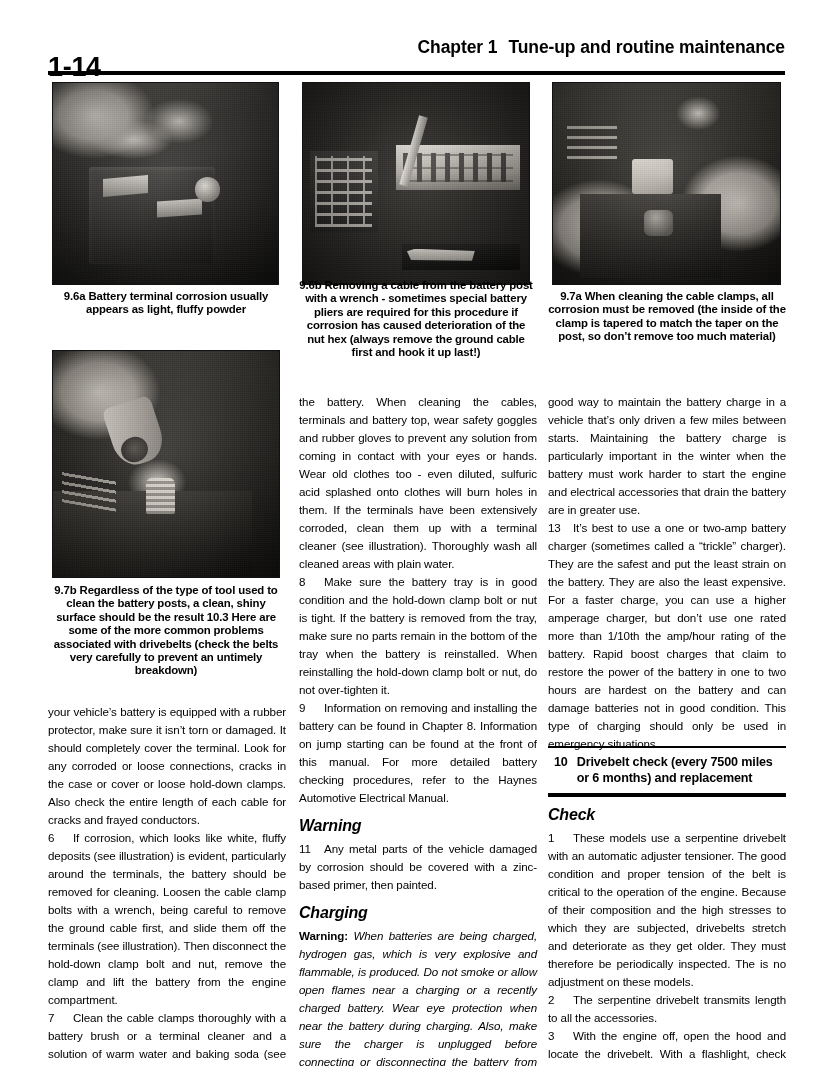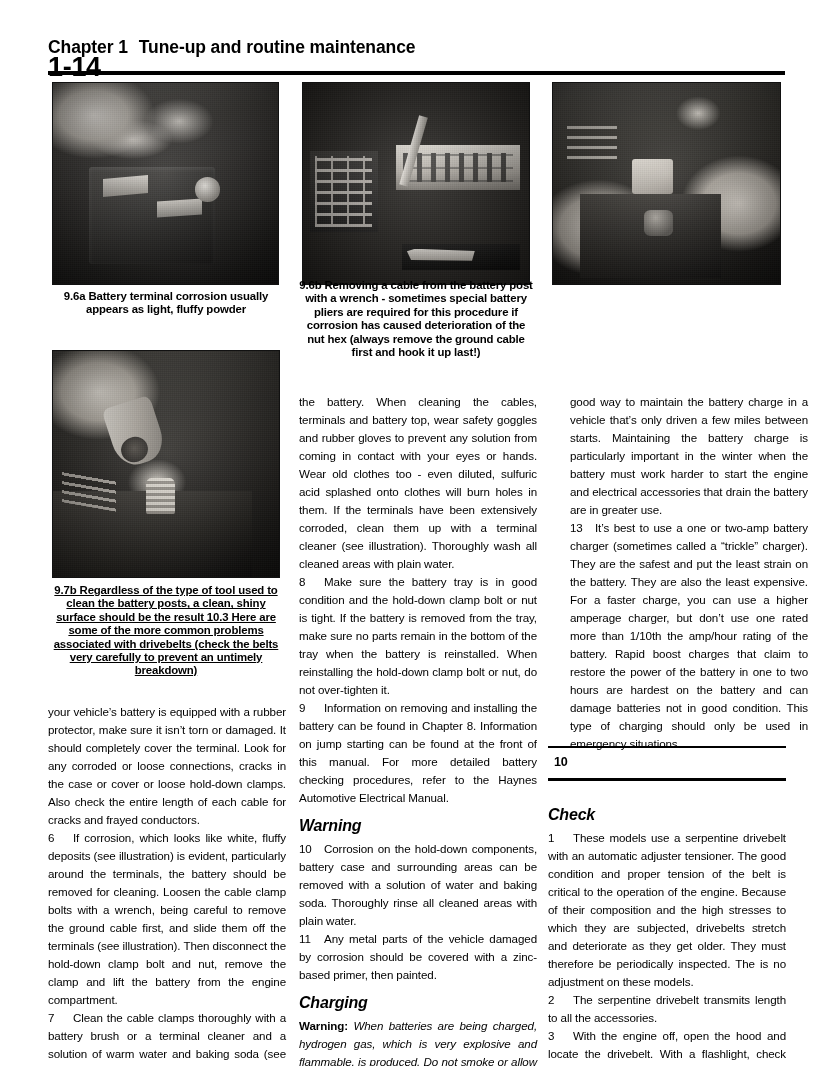--- a/index.html
+++ b/index.html
@@ -33,21 +33,21 @@
     top: 16px;
     font-size: 27px;
     font-weight: bold;
     letter-spacing: -0.3px;
   }
   #chapter-title {
     position: absolute;
     left: 0;
     top: 1px;
     width: 737px;
-    text-align: left;
+    text-align: right;
     font-size: 17.5px;
     font-weight: bold;
     letter-spacing: -0.1px;
   }
   #chapter-title .ct-num { margin-right: 11px; }
   #header-rule {
     position: absolute;
     left: 48px;
     top: 71px;
     width: 737px;
@@ -338,70 +338,71 @@
       <div class="clamp"></div>
       <div class="grain"></div>
       <div class="vig"></div>
     </div>
   </div>
 
   <div class="caption" style="left:50px; top:290px; width:232px;">9.6a Battery terminal corrosion usually appears as light, fluffy powder</div>
 
   <div class="caption" style="left:298px; top:279px; width:236px;">9.6b Removing a cable from the battery post with a wrench - sometimes special battery pliers are required for this procedure if corrosion has caused deterioration of the nut hex (always remove the ground cable first and hook it up last!)</div>
 
+  <div class="caption" style="left:548px; top:290px; width:238px;">9.7a When cleaning the cable clamps, all corrosion must be removed (the inside of the clamp is tapered to match the taper on the post, so don’t remove too much material)</div>
 
   <div class="photo" id="photo4" style="left:52px; top:350px; width:228px; height:228px;">
     <div class="inner">
       <div class="batcase"></div>
       <div class="caplabel"></div>
       <div class="tool"></div>
       <div class="toolhole"></div>
       <div class="post"></div>
       <div class="grain"></div>
       <div class="vig"></div>
     </div>
   </div>
 
-  <div class="caption" style="left:46px; top:584px; width:240px;text-decoration:underline;">9.7b Regardless of the type of tool used to clean the battery posts, a clean, shiny surface should be the result 10.3 Here are some of the more common problems associated with drivebelts (check the belts very carefully to prevent an untimely breakdown)</div>
+  <div class="caption" style="left:46px; top:584px; width:240px;">9.7b Regardless of the type of tool used to clean the battery posts, a clean, shiny surface should be the result 10.3 Here are some of the more common problems associated with drivebelts (check the belts very carefully to prevent an untimely breakdown)</div>
 
   <div class="col" style="left:48px; top:703px; width:238px;">
     <p>your vehicle’s battery is equipped with a rubber protector, make sure it isn’t torn or damaged. It should completely cover the terminal. Look for any corroded or loose connections, cracks in the case or cover or loose hold-down clamps. Also check the entire length of each cable for cracks and frayed conductors.</p>
     <p class="numpara"><span class="n">6</span><span>If corrosion, which looks like white, fluffy deposits (see illustration) is evident, particularly around the terminals, the battery should be removed for cleaning. Loosen the cable clamp bolts with a wrench, being careful to remove the ground cable first, and slide them off the terminals (see illustration). Then disconnect the hold-down clamp bolt and nut, remove the clamp and lift the battery from the engine compartment.</span></p>
     <p class="numpara"><span class="n">7</span><span>Clean the cable clamps thoroughly with a battery brush or a terminal cleaner and a solution of warm water and baking soda (see illustration). Wash the terminals and the top of the battery case with the same solution but make sure that the solution doesn’t get into</span></p>
   </div>
 
   <div class="col" style="left:299px; top:393px; width:238px;">
     <p>the battery. When cleaning the cables, terminals and battery top, wear safety goggles and rubber gloves to prevent any solution from coming in contact with your eyes or hands. Wear old clothes too - even diluted, sulfuric acid splashed onto clothes will burn holes in them. If the terminals have been extensively corroded, clean them up with a terminal cleaner (see illustration). Thoroughly wash all cleaned areas with plain water.</p>
     <p class="numpara"><span class="n">8</span><span>Make sure the battery tray is in good condition and the hold-down clamp bolt or nut is tight. If the battery is removed from the tray, make sure no parts remain in the bottom of the tray when the battery is reinstalled. When reinstalling the hold-down clamp bolt or nut, do not over-tighten it.</span></p>
     <p class="numpara"><span class="n">9</span><span>Information on removing and installing the battery can be found in Chapter 8. Information on jump starting can be found at the front of this manual. For more detailed battery checking procedures, refer to the Haynes Automotive Electrical Manual.</span></p>
 
     <div class="spacer-sm"></div>
     <h2 class="sec-head">Warning</h2>
     <div class="spacer-xs"></div>
 
-    <p class="numpara"><span class="n">10</span><span>Corrosion on the hold-down components, battery case and surrounding areas can be removed with a solution of water and baking soda. Thoroughly rinse all cleaned areas with plain water.</span></p>
     <p class="numpara"><span class="n">11</span><span>Any metal parts of the vehicle damaged by corrosion should be covered with a zinc-based primer, then painted.</span></p>
 
     <div class="spacer-sm"></div>
     <h2 class="sec-head">Charging</h2>
     <div class="spacer-xs"></div>
 
     <p><span class="warn-label">Warning:</span> <span class="warn-body">When batteries are being charged, hydrogen gas, which is very explosive and flammable, is produced. Do not smoke or allow open flames near a charging or a recently charged battery. Wear eye protection when near the battery during charging. Also, make sure the charger is unplugged before connecting or disconnecting the battery from the charger.</span></p>
     <p class="numpara"><span class="n">9</span><span>Slow-rate charging is the best way to restore a battery that’s discharged to the point where it will not start the engine. It’s also a</span></p>
   </div>
 
-  <div class="col" style="left:548px; top:393px; width:238px;margin-left:22px;">
+  <div class="col" style="left:548px; top:393px; width:238px;">
     <p>good way to maintain the battery charge in a vehicle that’s only driven a few miles between starts. Maintaining the battery charge is particularly important in the winter when the battery must work harder to start the engine and electrical accessories that drain the battery are in greater use.</p>
     <p class="numpara"><span class="n">13</span><span>It’s best to use a one or two-amp battery charger (sometimes called a “trickle” charger). They are the safest and put the least strain on the battery. They are also the least expensive. For a faster charge, you can use a higher amperage charger, but don’t use one rated more than 1/10th the amp/hour rating of the battery. Rapid boost charges that claim to restore the power of the battery in one to two hours are hardest on the battery and can damage batteries not in good condition. This type of charging should only be used in emergency situations.</span></p>
   </div>
 
   <div class="sec-box" style="left:548px; top:746px;">
     <div class="rule-top"></div>
     <div class="sec-inner">
       <span class="sec-num">10</span>
+      <span class="sec-text">Drivebelt check (every 7500 miles or 6 months) and replacement</span>
     </div>
     <div class="rule-bot"></div>
   </div>
 
   <div class="col" style="left:548px; top:806px; width:238px;">
     <h2 class="sec-head">Check</h2>
     <div class="spacer-xs"></div>
     <p class="numpara"><span class="n">1</span><span>These models use a serpentine drivebelt with an automatic adjuster tensioner. The good condition and proper tension of the belt is critical to the operation of the engine. Because of their composition and the high stresses to which they are subjected, drivebelts stretch and deteriorate as they get older. They must therefore be periodically inspected. The is no adjustment on these models.</span></p>
     <p class="numpara"><span class="n">2</span><span>The serpentine drivebelt transmits length to all the accessories.</span></p>
     <p class="numpara"><span class="n">3</span><span>With the engine off, open the hood and locate the drivebelt. With a flashlight, check each belt for separation of the adhesive rub-</span></p>

